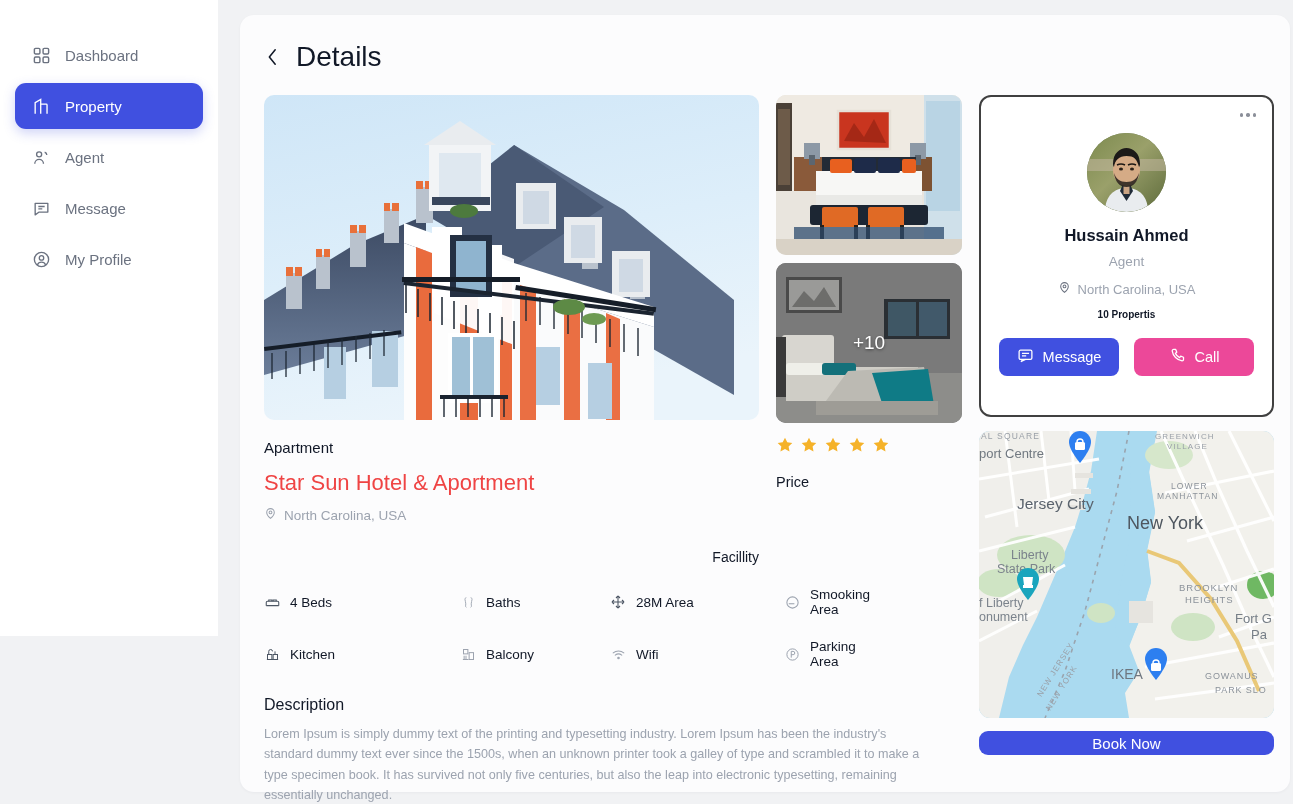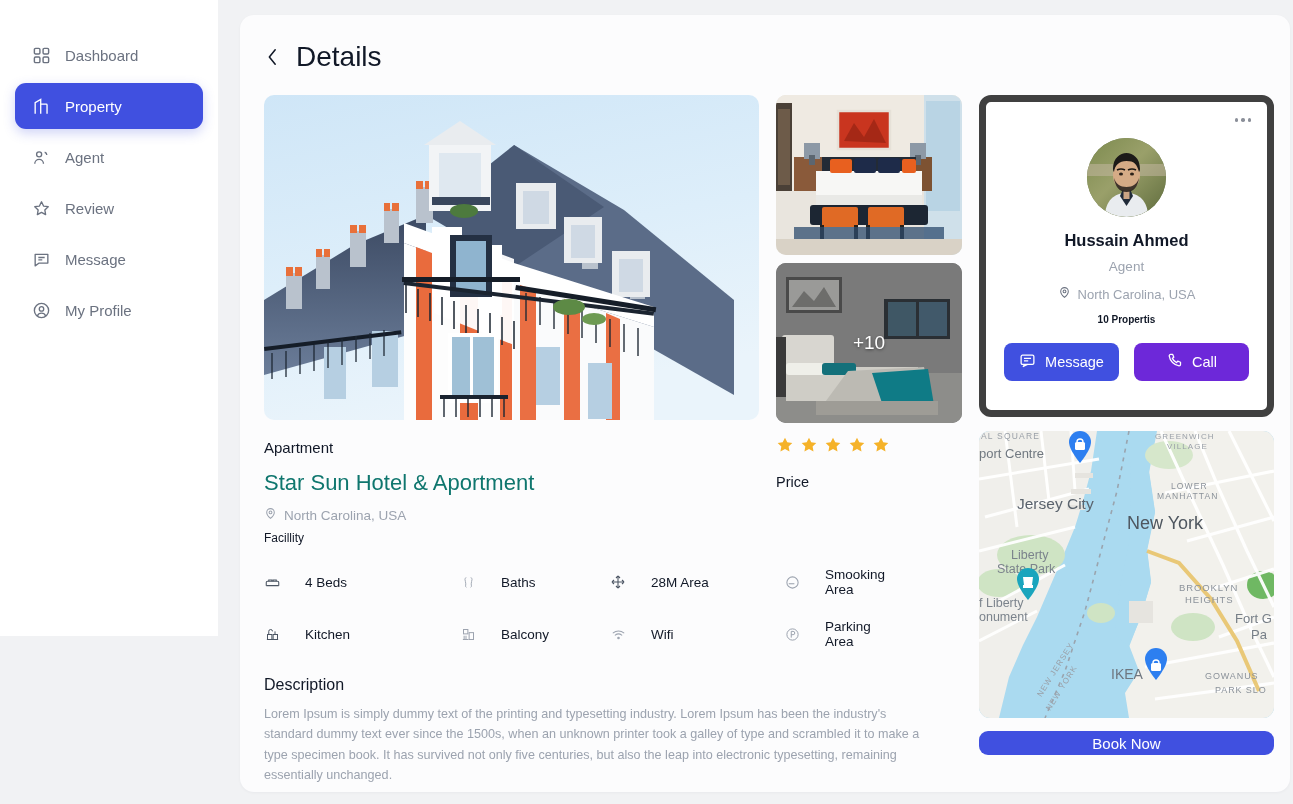--- a/index.html
+++ b/index.html
@@ -57,65 +57,65 @@
   .thumb + .thumb { margin-top: 8px; }
   .thumb-overlay {
     position: absolute; inset: 0;
     display: flex; align-items: center; justify-content: center;
     color: #fff; font-size: 19px; font-weight: 400;
     text-shadow: 0 1px 3px rgba(0,0,0,.5);
   }
 
   
   .prop-type { font-size: 15px; color: #111827; margin-top: 19px; }
-  .prop-name { font-size: 22px; color: #0f766e; margin-top: 14px; font-weight: 400; }
+  .prop-name { font-size: 22px; color: #ef4444; margin-top: 14px; font-weight: 400; }
   .prop-loc { display: flex; align-items: center; gap: 7px; margin-top: 11px; color: #9ca3af; font-size: 13.5px; }
 
-  .section-title { font-size: 12px; color: #111827; margin-top: 8px; }
+  .section-title { font-size: 14px; color: #111827; margin-top: 26px; text-align: right; }
   .facility-grid {
     display: grid;
     grid-template-columns: 196px 150px 174px 1fr;
     row-gap: 22px; margin-top: 22px;
   }
-  .fac-item { display: flex; align-items: center; gap: 25px; font-size: 13.5px; color: #111827; }
+  .fac-item { display: flex; align-items: center; gap: 10px; font-size: 13.5px; color: #111827; }
   .fac-item .ico { width: 16px; height: 16px; display:flex; align-items:center; justify-content:center; flex: 0 0 16px; }
 
   .desc-title { font-size: 16px; color: #111827; margin-top: 27px; }
   .desc-body { font-size: 12.6px; line-height: 1.62; color: #9ca3af; margin-top: 10px; width: 660px; }
 
   
   .stars { display: flex; gap: 6px; margin-top: 13px; }
   .price-label { font-size: 14.5px; color: #111827; margin-top: 16px; }
   .price-row { display: flex; align-items: baseline; gap: 7px; margin-top: 11px; }
   .price-val { font-size: 24px; color: #4050e0; font-weight: 700; letter-spacing: -.3px; }
   .price-unit { font-size: 13px; color: #9ca3af; }
 
   
   .agent-card {
-    border: 7px solid #404040; border-radius: 12px; background: #fff;
+    border: 2px solid #404040; border-radius: 12px; background: #fff;
     padding: 14px 18px 20px 18px; position: relative; height: 322px;
   }
   .dots { position: absolute; right: 16px; top: 16px; display:flex; gap:3px; cursor: pointer; }
   .dots i { width: 3.5px; height: 3.5px; border-radius: 50%; background: #8b8f99; display:block; }
   .avatar {
     width: 79px; height: 79px; border-radius: 50%; margin: 22px auto 0 auto;
     overflow: hidden; position: relative; background: #6b7a52;
   }
   .agent-name { text-align: center; font-size: 16.5px; color: #111827; font-weight: 700; margin-top: 14px; }
   .agent-role { text-align: center; font-size: 13.5px; color: #9ca3af; margin-top: 9px; }
   .agent-loc { display:flex; align-items:center; justify-content:center; gap: 7px; font-size: 13px; color: #9ca3af; margin-top: 12px; }
   .agent-props { text-align:center; font-size: 10px; color: #111827; font-weight: 700; margin-top: 12px; }
   .agent-actions { display: flex; gap: 15px; margin-top: 18px; }
   .btn {
     flex: 1; height: 38px; border-radius: 8px; border: none; cursor: pointer;
     display: flex; align-items: center; justify-content: center; gap: 9px;
     color: #fff; font-size: 14.5px; font-family: inherit;
   }
   .btn-message { background: #4050e0; }
-  .btn-call { background: #6d28d9; }
+  .btn-call { background: #ec4899; }
 
   .map {
     margin-top: 14px; height: 287px; border-radius: 11px; overflow: hidden; position: relative;
     background: #e8f0f2;
   }
   .book-btn {
     width: 100%; height: 24px; margin-top: 13px; border-radius: 9px;
     background: #4050e0; color: #fff; border: none; cursor: pointer;
     font-size: 15px; font-family: inherit;
   }
@@ -154,28 +154,20 @@
       <span class="ico">
         <svg width="19" height="19" viewBox="0 0 24 24" fill="none" stroke="currentColor" stroke-width="1.7">
           <circle cx="9" cy="8" r="3.2"></circle>
             <path d="M3.5 20c0-3.3 2.5-5.6 5.5-5.6s5.5 2.3 5.5 5.6"></path>
           <path d="M16 5.4c1.6.4 2.7 1.7 2.7 3.3"></path>
         </svg>
       </span>
       <span class="nav-label">Agent</span>
     </div>
 
-    <div class="nav-item">
-      <span class="ico">
-        <svg width="19" height="19" viewBox="0 0 24 24" fill="none" stroke="currentColor" stroke-width="1.7" stroke-linejoin="round">
-          <path d="M12 3.5l2.6 5.4 5.9.8-4.3 4.1 1 5.9L12 16.9l-5.2 2.8 1-5.9-4.3-4.1 5.9-.8z"></path>
-        </svg>
-      </span>
-      <span class="nav-label">Review</span>
-    </div>
 
     <div class="nav-item">
       <span class="ico">
         <svg width="19" height="19" viewBox="0 0 24 24" fill="none" stroke="currentColor" stroke-width="1.7" stroke-linejoin="round">
           <path d="M4 5.5h16v11H9l-5 3.5z"></path>
             <path d="M8 9.5h8M8 12.5h5"></path>
         </svg>
       </span>
       <span class="nav-label">Message</span>
     </div>

